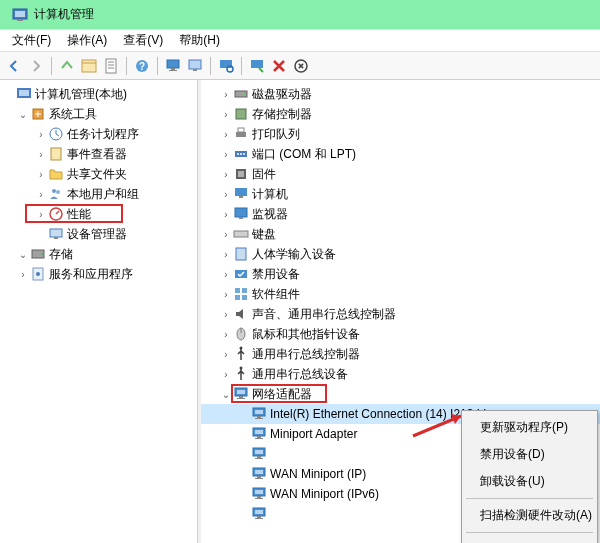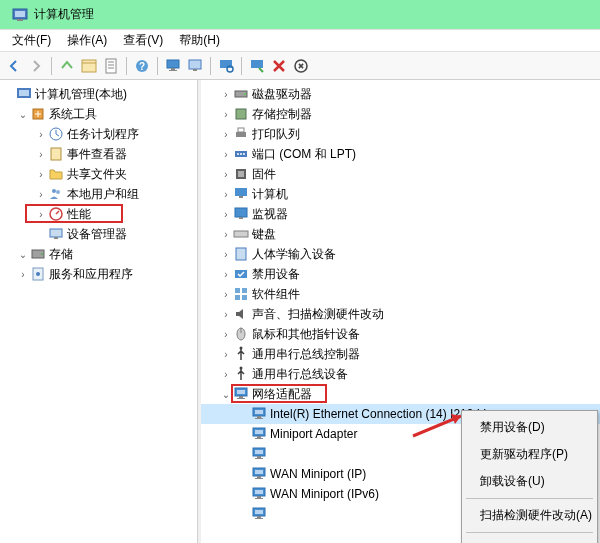--- a/index.html
+++ b/index.html
@@ -363,21 +363,21 @@
           </span>
           <span class="lbl">软件组件</span>
         </div>
         <div class="tree-item l0">
           <span class="exp">›</span>
           <span class="ico">
             <svg viewBox="0 0 16 16">
               <path d="M3 6 L6 6 L10 3 L10 13 L6 10 L3 10 Z" fill="#606060"></path>
             </svg>
           </span>
-          <span class="lbl">声音、扫描检测硬件改动</span>
+          <span class="lbl">声音、通用串行总线控制器</span>
         </div>
         <div class="tree-item l0">
           <span class="exp">›</span>
           <span class="ico">
             <svg viewBox="0 0 16 16">
               <ellipse cx="8" cy="8" rx="4" ry="6" fill="#d0d0d0" stroke="#808080"></ellipse>
               <line x1="8" y1="2" x2="8" y2="7" stroke="#808080"></line>
             </svg>
           </span>
           <span class="lbl">鼠标和其他指针设备</span>
@@ -486,22 +486,22 @@
         </div>
       </div>
     <div class="highlight-box" style="left:30px; top:304px; width:96px; height:19px;"></div>
 
     <svg class="arrow-annotation" style="left:210px; top:330px; width:60px; height:30px;" viewBox="0 0 60 30">
       <line x1="2" y1="26" x2="50" y2="6" stroke="#d82c2c" stroke-width="3"></line>
       <polygon points="50,6 40,4 44,14" fill="#d82c2c"></polygon>
     </svg>
 
     <div class="context-menu" style="left:260px; top:330px; width:137px;">
+      <div class="mitem">更新驱动程序(P)</div>
       <div class="mitem">禁用设备(D)</div>
-      <div class="mitem">更新驱动程序(P)</div>
       <div class="mitem">卸载设备(U)</div>
       <div class="msep"></div>
       <div class="mitem">扫描检测硬件改动(A)</div>
       <div class="msep"></div>
       <div class="mitem" style="font-weight:bold;">属性(R)</div>
     </div>
   </div>
 </div>
 
 </body></html>

